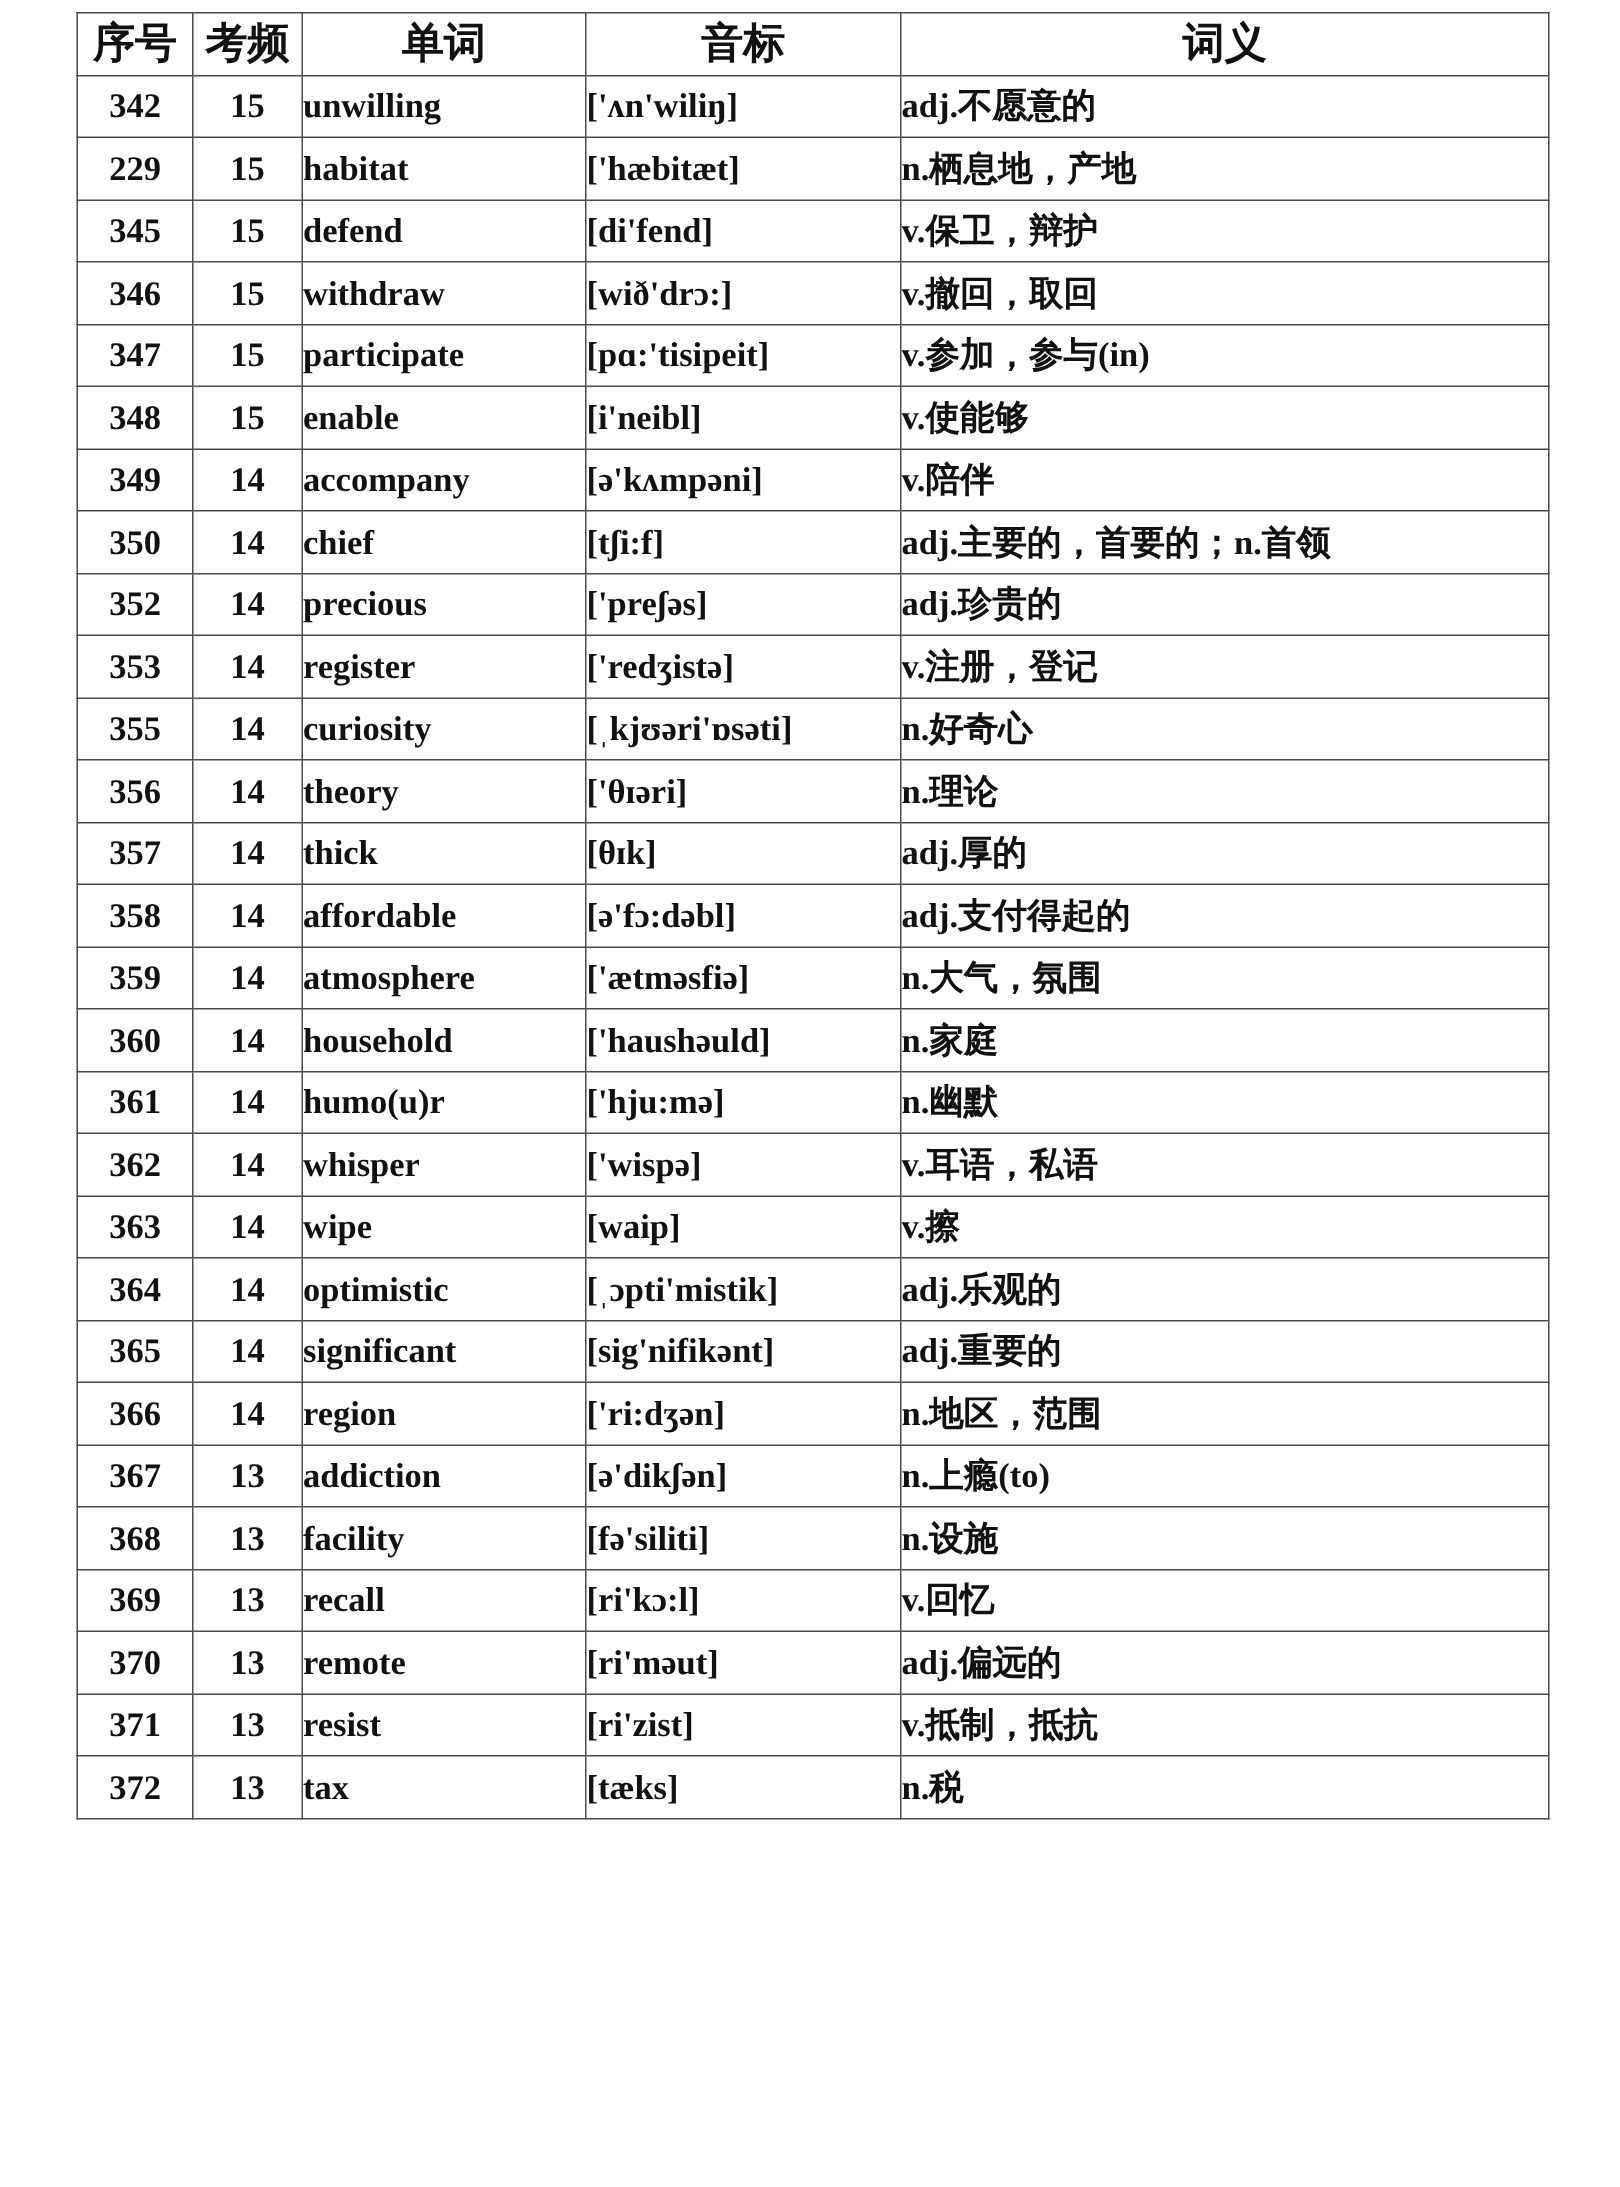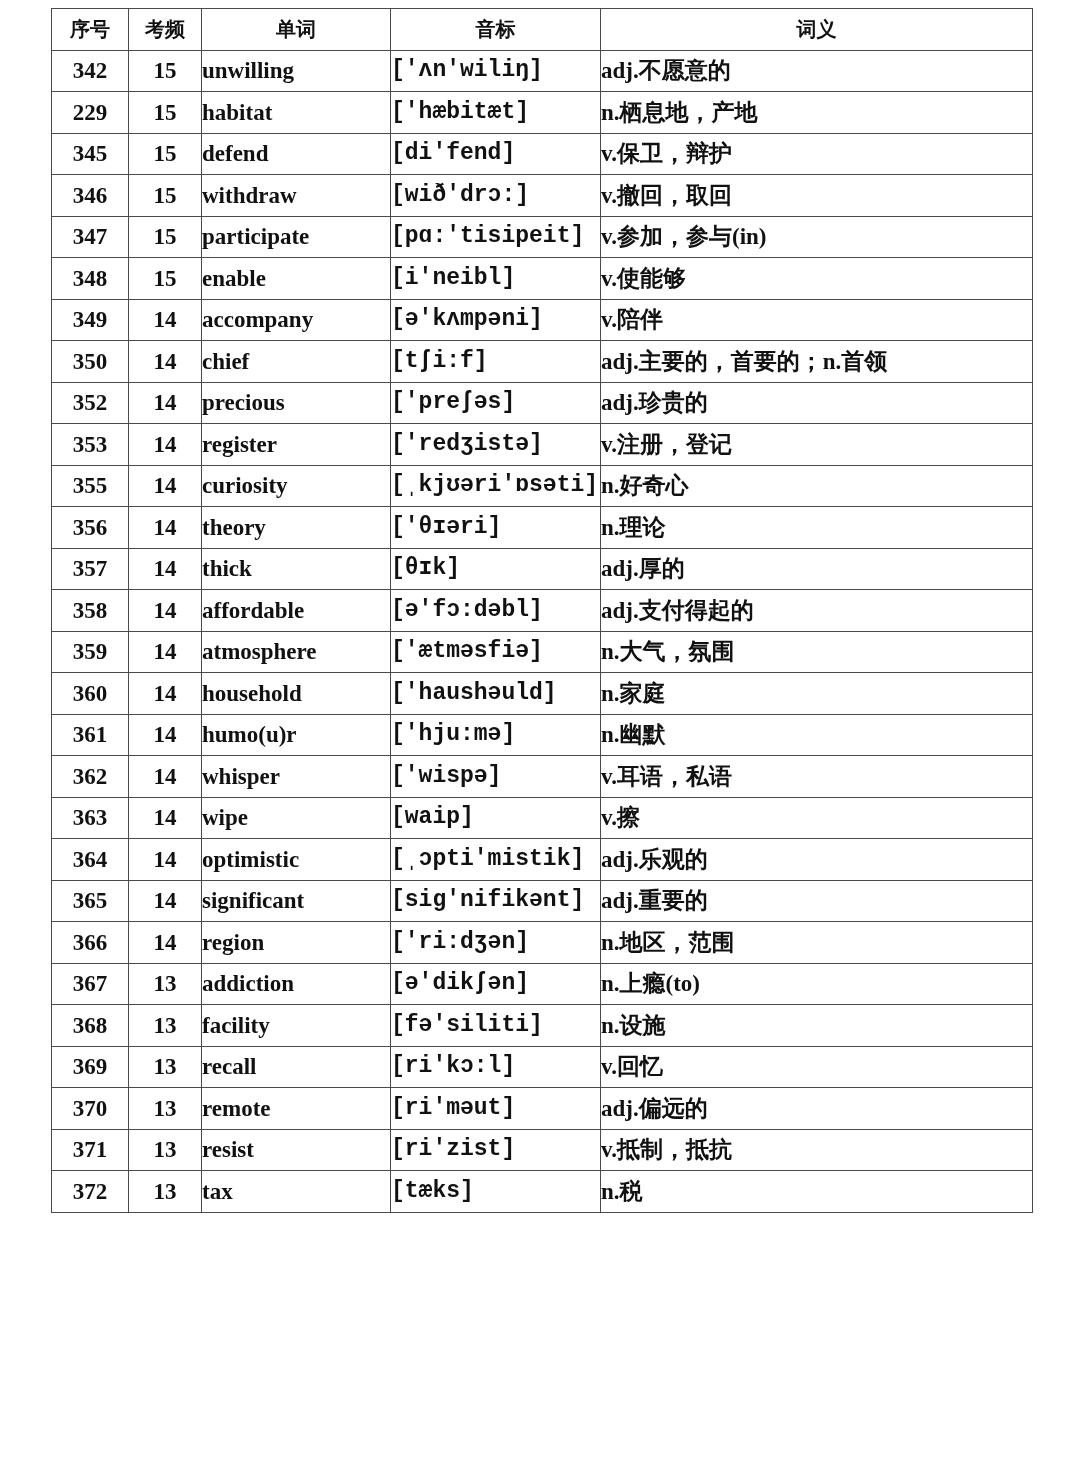--- a/index.html
+++ b/index.html
@@ -34,30 +34,30 @@
       height: 40.5px;
       padding: 0;
       font-weight: bold;
       font-size: 23px;
       line-height: 1;
       white-space: nowrap;
       overflow: hidden;
     }
     table.vocab th {
       height: 40.5px;
-      font-size: 20px;
+      font-size: 28px;
       text-align: center;
       font-family: "DejaVu Sans", "Liberation Sans", sans-serif;
       font-weight: bold;
     }
     table.vocab th.col-meaning { }
     td.c-idx, td.c-freq { text-align: center; }
     td.c-word, td.c-ipa, td.c-meaning { text-align: left; padding-left: 10px; }
     td.c-meaning { font-family: Liberation Serif, serif; }
-    td.c-ipa { font-family: Liberation Mono, monospace; margin-left: 38px; }
+    td.c-ipa { font-family: Liberation Serif, serif; margin-left: 38px; }
     col.w-idx { width: 77px; }
     col.w-freq { width: 73px; }
     col.w-word { width: 189px; }
     col.w-ipa { width: 210px; }
     col.w-meaning { width: 432px; }
     .page-number {
       position: absolute;
       top: 1460px;
       left: 0;
       width: 1080px;

